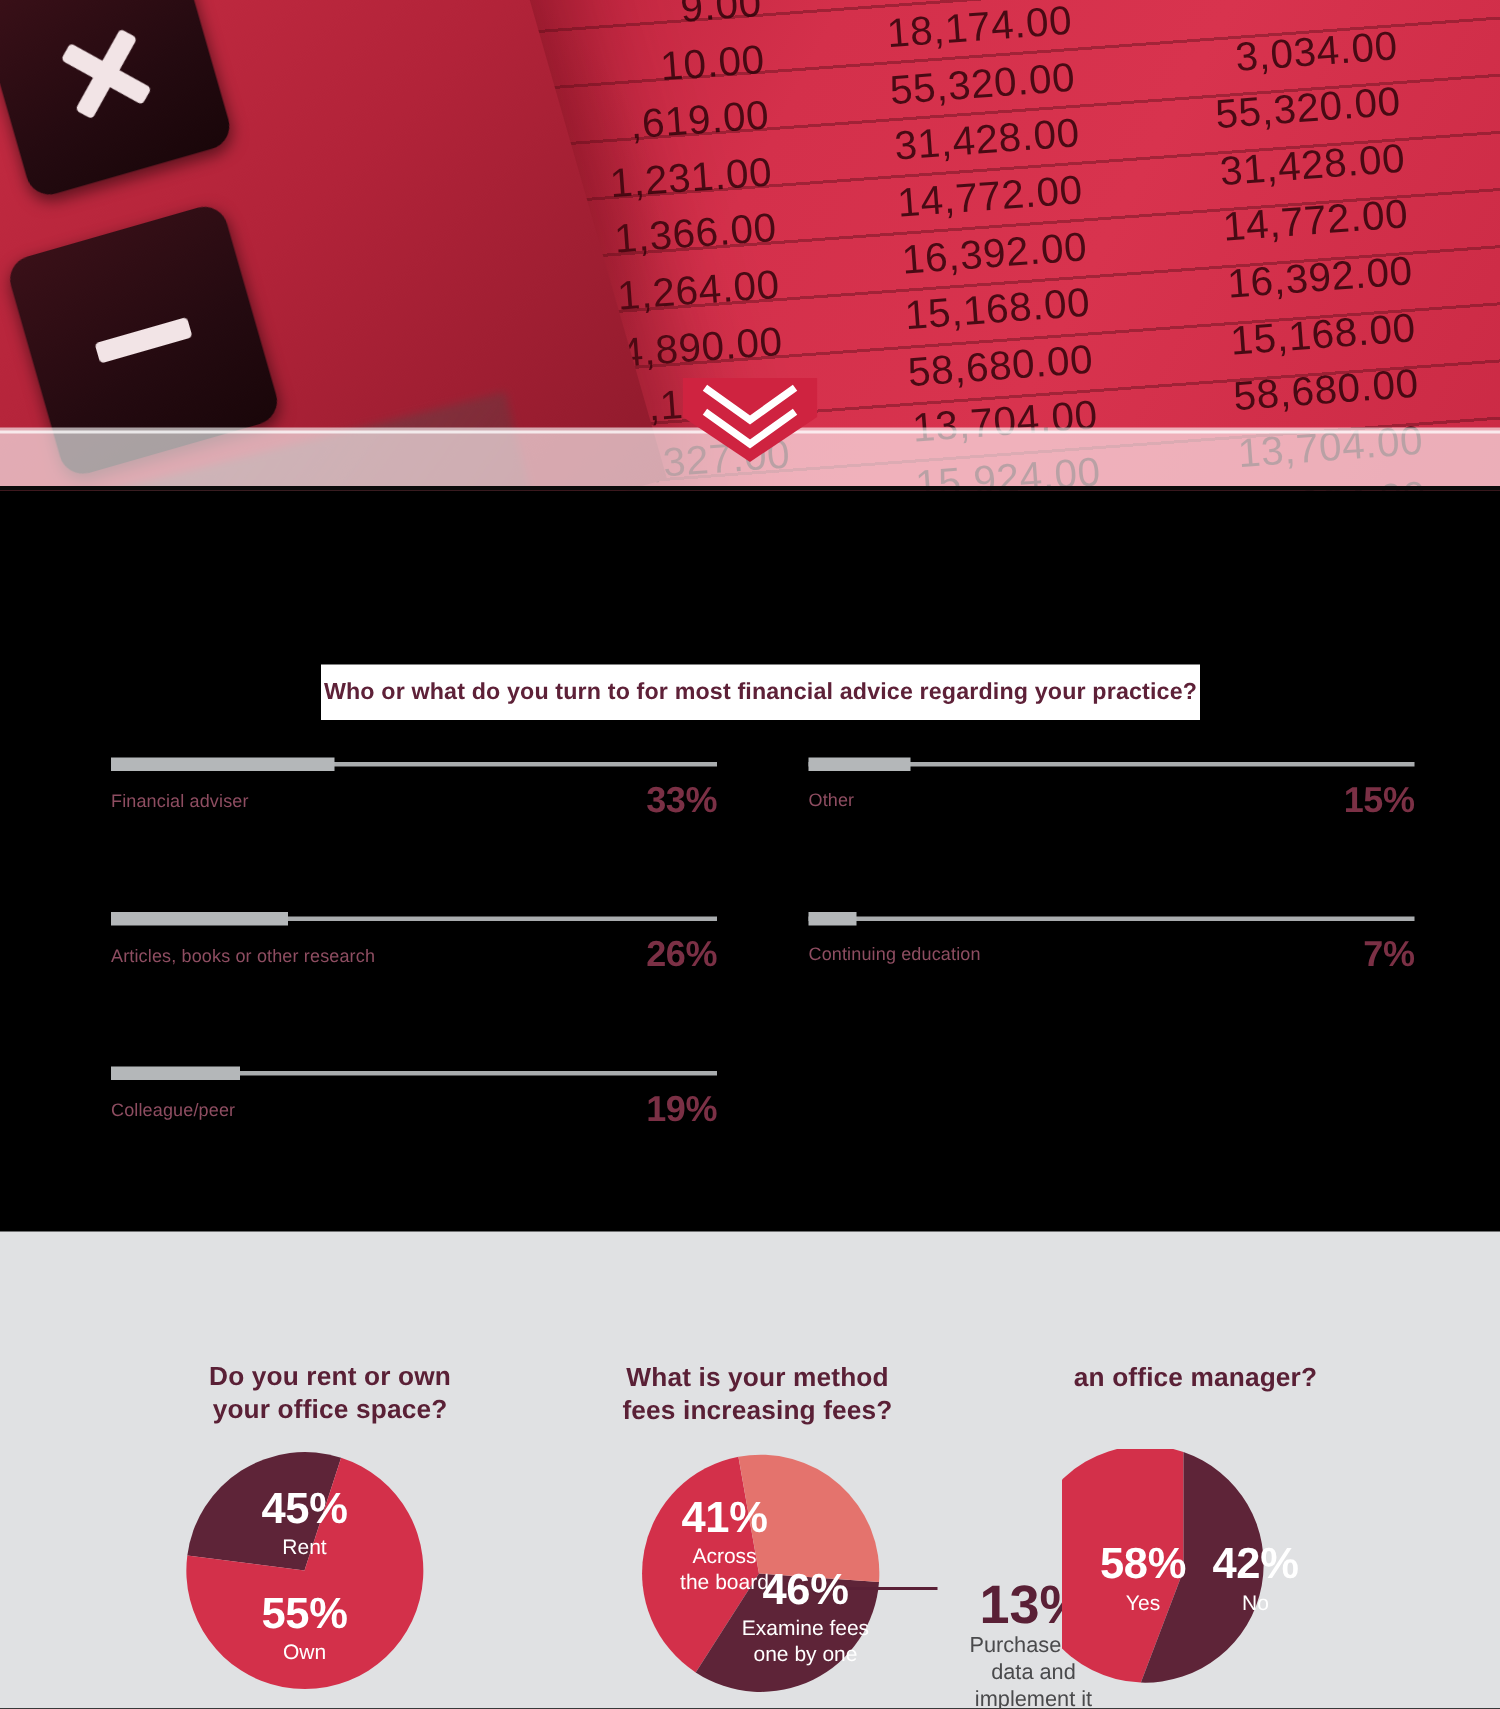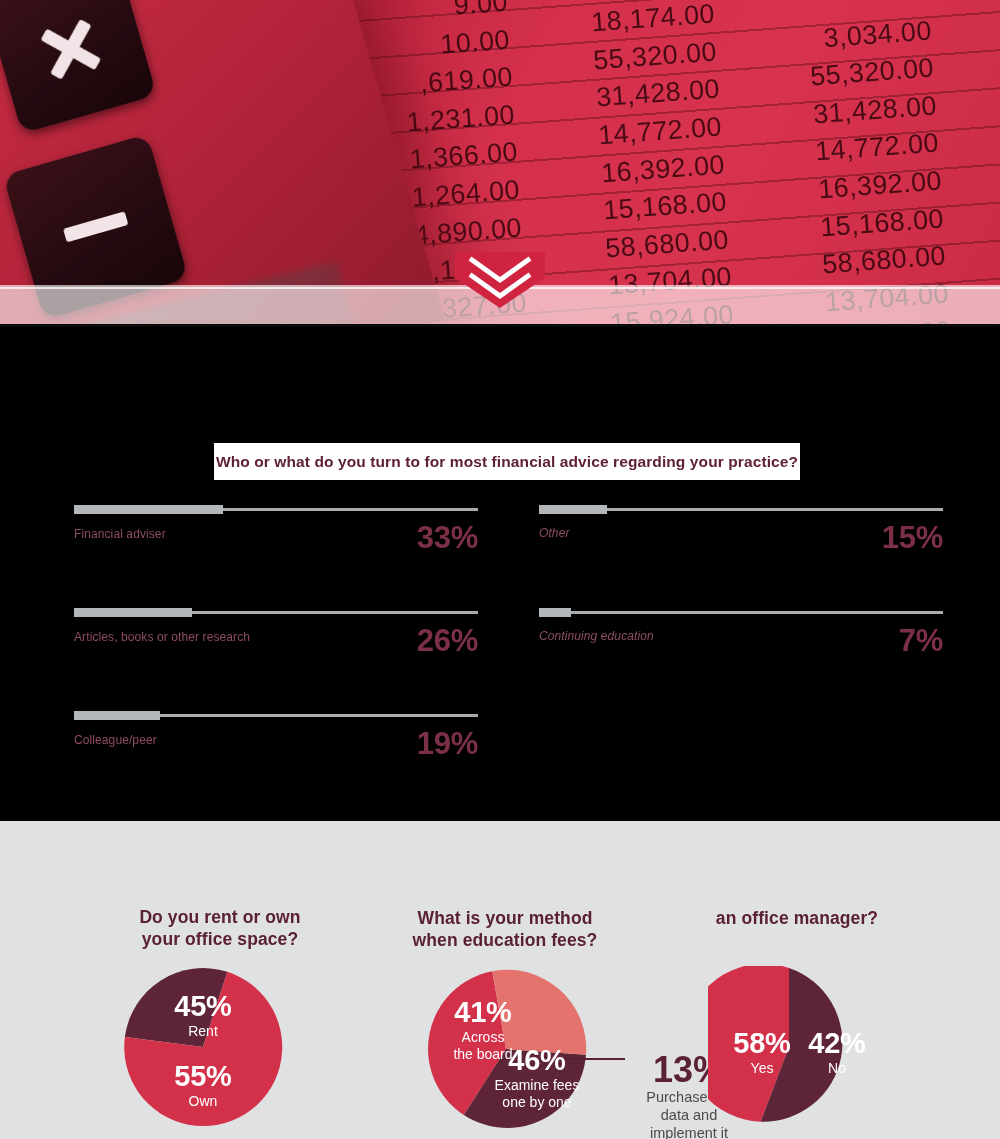--- a/index.html
+++ b/index.html
@@ -208,26 +208,26 @@
     font-size: 12px;
     font-weight: 400;
     letter-spacing: 0.1px;
     white-space: nowrap;
     font-family: "Liberation Sans Narrow", "Liberation Sans", sans-serif;
   }
   .bar-pct {
     position: absolute;
     right: 0; top: -5px;
     color: #7b3045;
-    font-size: 31px;
+    font-size: 24px;
     font-weight: 700;
     letter-spacing: -0.3px;
     font-family: "Liberation Sans Narrow", "Liberation Sans", sans-serif;
   }
-  .bars-col.right .bar-label { top: 1px; font-style: italic; }
+  .bars-col.right .bar-label { top: 1px; }
 
   
   .light-sec {
     position: relative;
     width: 1000px;
     height: 318px;
     background: #e0e1e3;
   }
   .pies {
     position: absolute;
@@ -461,21 +461,21 @@
           <div class="pie-lab" style="left:21px; top:95px; width:120px;">
             <span class="big">55%</span>
             <span class="sub">Own</span>
           </div>
         </div>
       </div>
 
       <div class="pie-card p2">
         <div class="pie-title">
           <div>What is your method</div>
-          <div>when education fees?</div>
+          <div>fees increasing fees?</div>
         </div>
         <div class="pie-wrap">
           <svg width="340" height="170" viewBox="0 0 340 170">
             <g transform="rotate(-10 81 85)">
 
               <path d="M81,85 L81,6 A79,79 0 0 0 28.0,142.6 Z" fill="#d3304a"></path>
 
               <path d="M81,85 L28.0,142.6 A79,79 0 0 0 158.8,104.5 Z" fill="#5e2438"></path>
 
               <path d="M81,85 L158.8,104.5 A79,79 0 0 0 81,6 Z" fill="#e4736d"></path>

